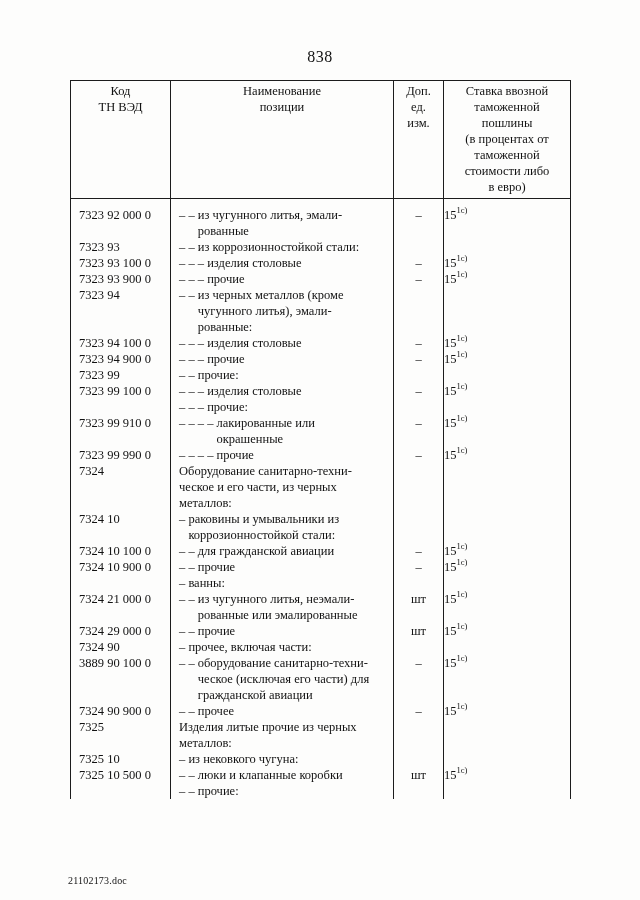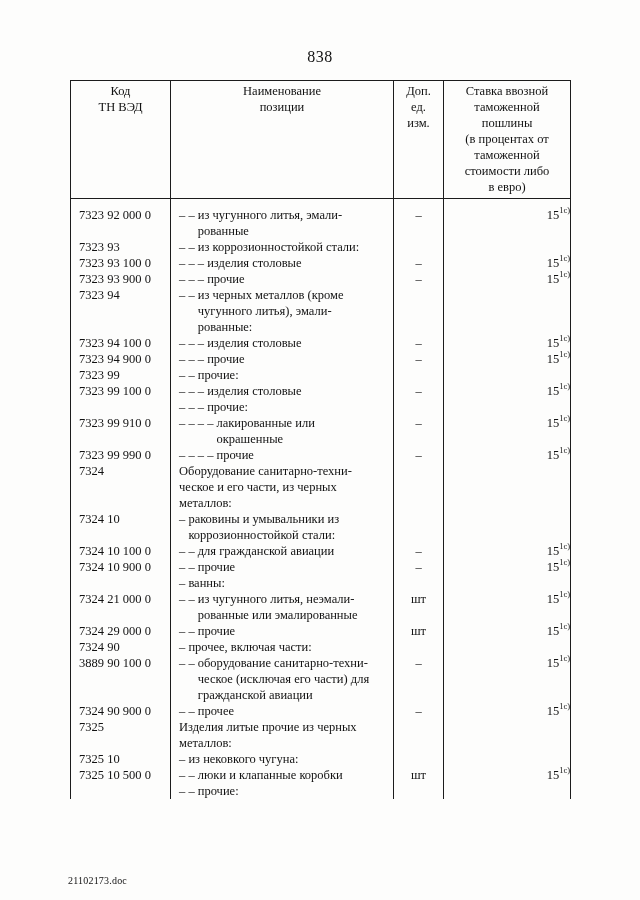--- a/index.html
+++ b/index.html
@@ -51,21 +51,21 @@
   tbody tr:first-child td { padding-top: 8px; }
   td.code {
     padding-left: 8px;
     white-space: nowrap;
   }
   td.name-cell { padding-left: 8px; padding-right: 5px; }
   .name-inner { display: flex; align-items: flex-start; }
   .prefix { white-space: pre; flex: 0 0 auto; }
   .name-text { white-space: pre-line; }
   td.unit { text-align: center; }
-  td.rate { text-align: right; }
+  td.rate { text-align: left; }
   sup.rate-note {
     font-size: 8.5px;
     line-height: 0;
     position: relative;
     top: -1px;
     vertical-align: super;
   }
   .footer {
     position: absolute;
     left: 68px;

